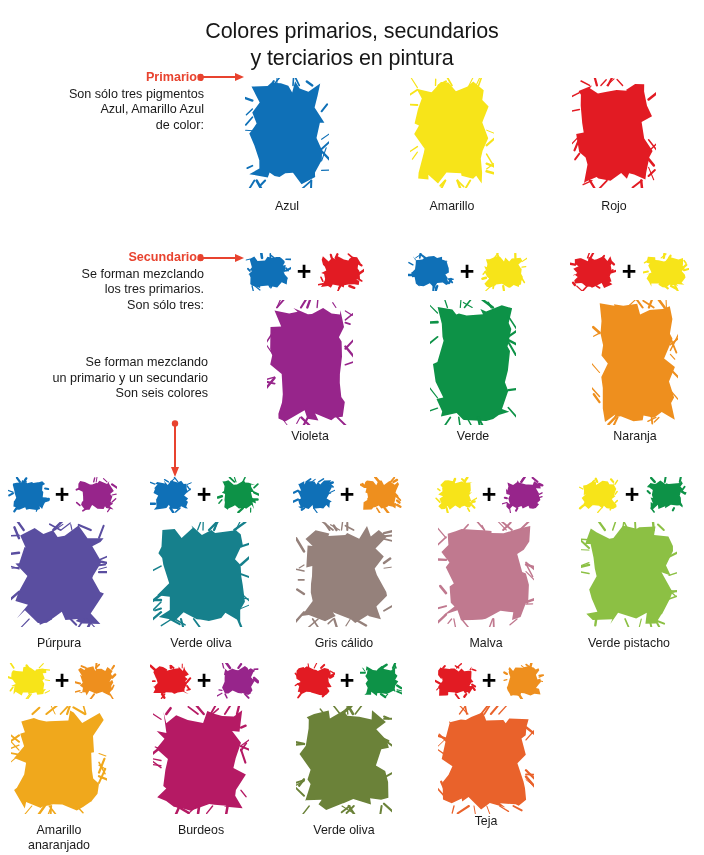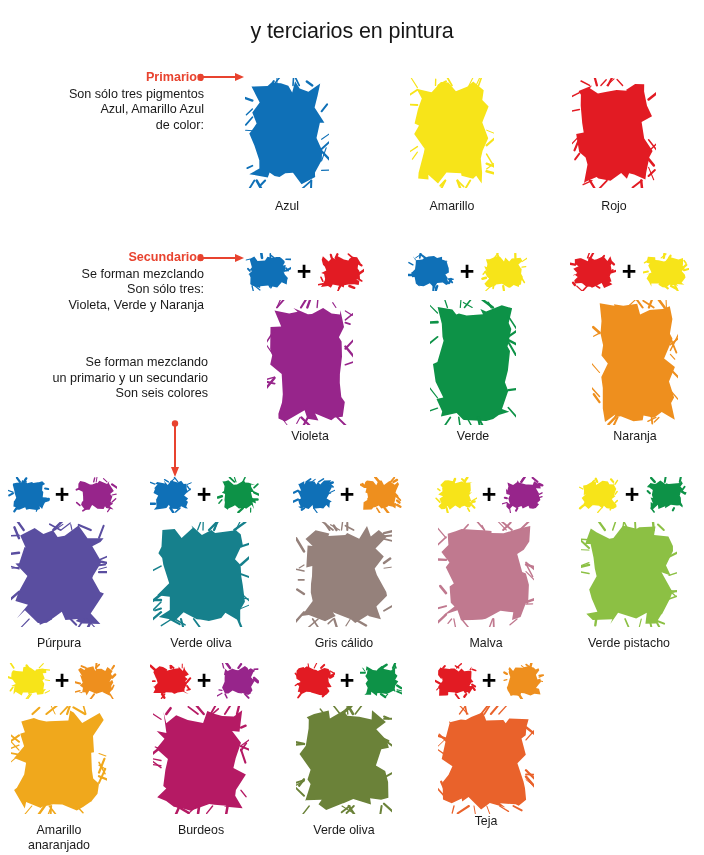--- a/index.html
+++ b/index.html
@@ -76,35 +76,36 @@
     font-size: 12.4px;
     line-height: 15px;
     color: #1a1a1a;
     white-space: pre-line;
   }
 </style>
 </head>
 <body>
 
 <h1 id="page-title">
+  <span class="l1">Colores primarios, secundarios</span>
   <span class="l2">y terciarios en pintura</span>
 </h1>
 
 <div class="explain" id="explain-primarios" style="left:8px; top:70px; width:196px;">
   <span class="head">Primarios</span>
   <span class="body-line">Son sólo tres pigmentos</span>
   <span class="body-line">Azul, Amarillo Azul</span>
   <span class="body-line">de color:</span>
 </div>
 
 <div class="explain" id="explain-secundarios" style="left:8px; top:250px; width:196px;">
   <span class="head">Secundarios</span>
   <span class="body-line">Se forman mezclando</span>
+  <span class="body-line">los tres primarios.</span>
   <span class="body-line">Son sólo tres:</span>
-  <span class="body-line">Violeta, Verde y Naranja</span>
 </div>
 
 <div class="explain" id="explain-terciarios" style="left:2px; top:355px; width:206px;">
   <span class="body-line">Se forman mezclando</span>
   <span class="body-line">un primario y un secundario</span>
   <span class="body-line">Son seis colores</span>
 </div>
 
 <div class="arrow-h" style="left:197px; top:70px; width:48px; height:14px;">
   <svg viewBox="0 0 48 14">

